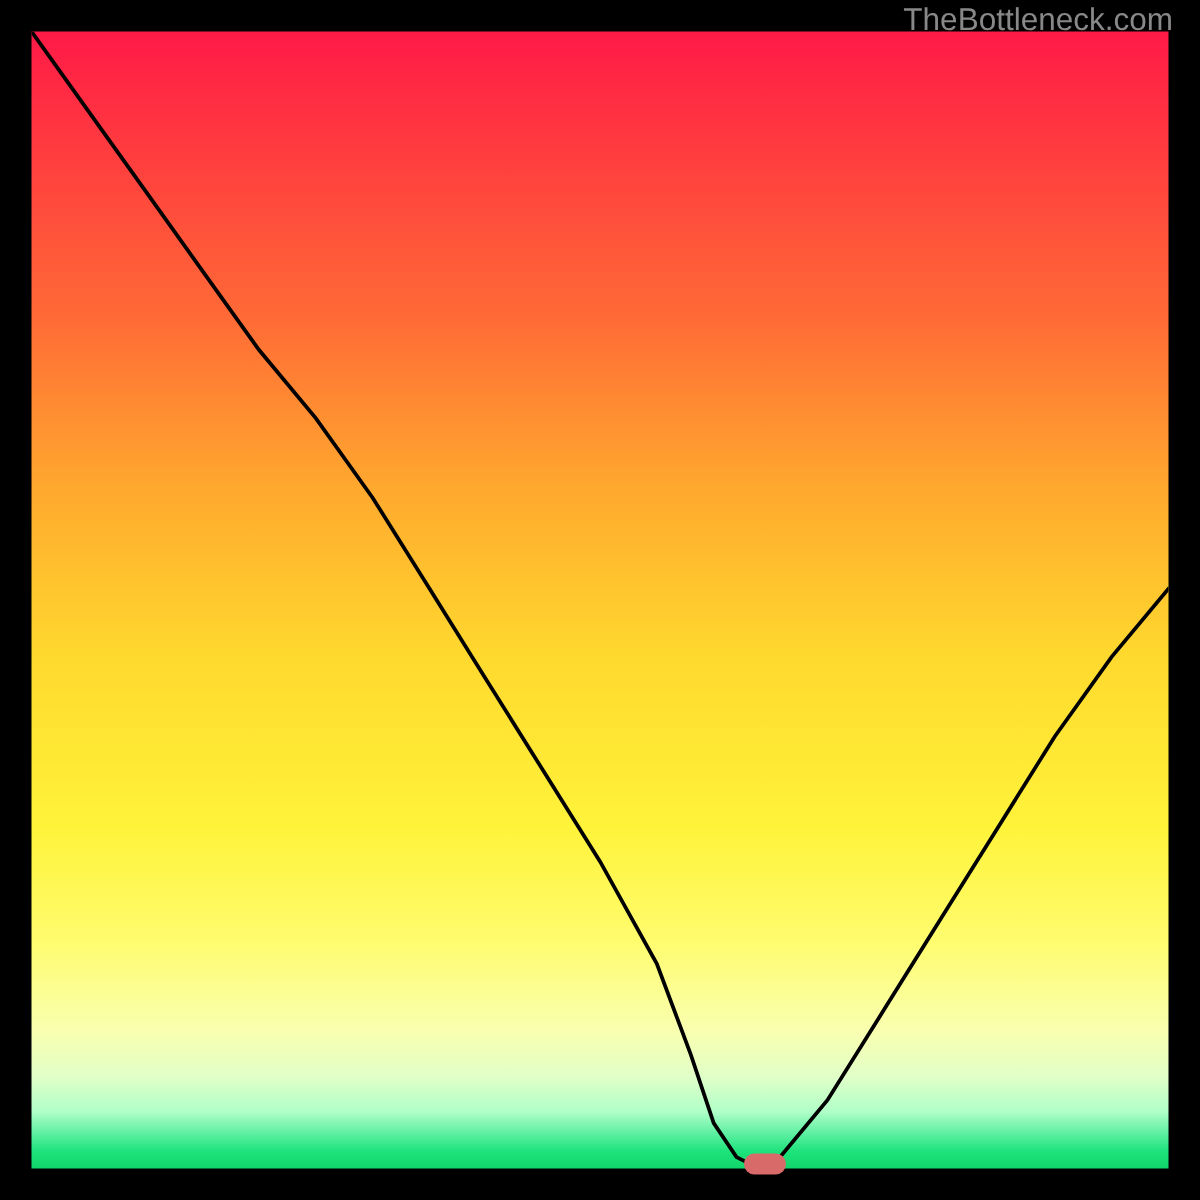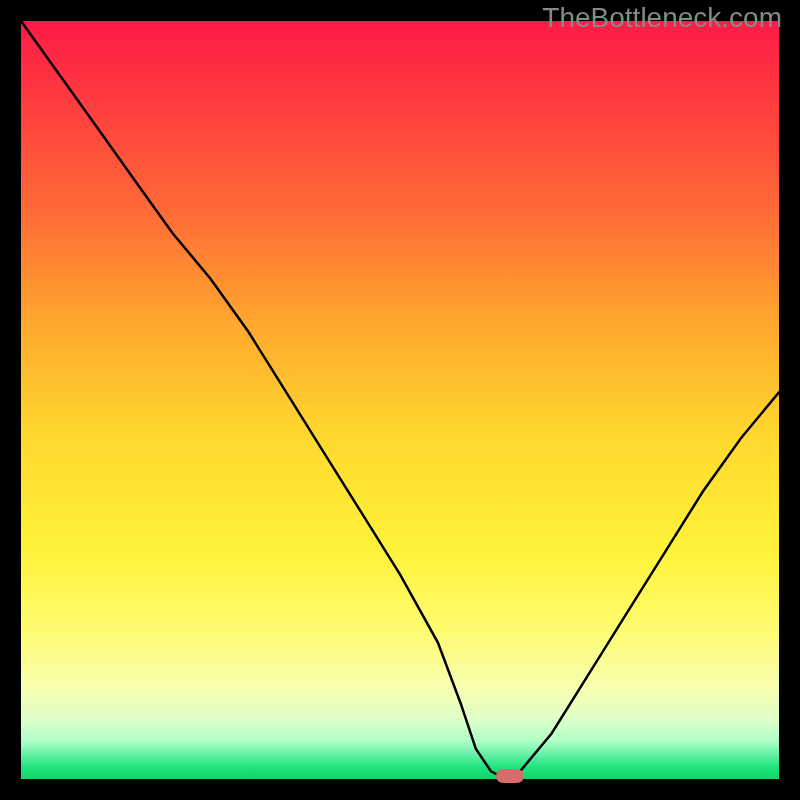--- a/index.html
+++ b/index.html
@@ -9,21 +9,21 @@
     height: 800px;
     background: #000;
     position: relative;
     font-family: Arial, sans-serif;
   }
   .watermark {
     position: absolute;
     top: 2px;
     right: 18px;
     color: #888;
-    font-size: 28px;
+    font-size: 21px;
     font-weight: 500;
     z-index: 10;
   }
   .chart-area {
     position: absolute;
     left: 21px;
     top: 21px;
     width: 758px;
     height: 758px;
   }

